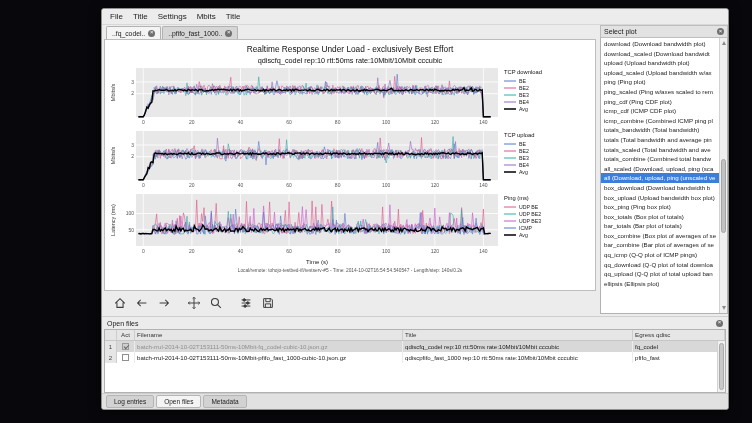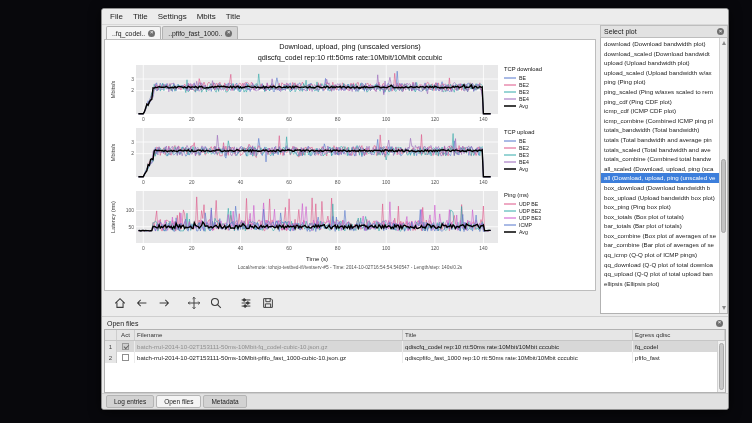--- a/index.html
+++ b/index.html
@@ -108,21 +108,21 @@
             </div>
 
             <div class="doc-tab">
               <span class="tab-label">..pfifo_fast_1000..</span>
               <span class="close-dot"></span>
             </div>
 
         </div>
 
         <div class="plotview">
-          <div class="pt2">Download, upload, ping (unscaled versions)</div>
+          <div class="pt1">Realtime Response Under Load - exclusively Best Effort</div>
           <div class="pt3">qdiscfq_codel rep:10 rtt:50ms rate:10Mbit/10Mbit cccubic</div>
           <div id="charts">
               <svg width="484" height="63">
                 <rect x="28" y="3" width="362" height="49" fill="#e8e8e9"></rect>
                 <line x1="35.288590604026844" y1="3" x2="35.288590604026844" y2="52" stroke="#ffffff" stroke-width="0.8"></line>
                 <text x="35.288590604026844" y="59" font-size="5" fill="#555" text-anchor="middle">0</text>
                 <line x1="83.87919463087249" y1="3" x2="83.87919463087249" y2="52" stroke="#ffffff" stroke-width="0.8"></line>
                 <text x="83.87919463087249" y="59" font-size="5" fill="#555" text-anchor="middle">20</text>
                 <line x1="132.46979865771812" y1="3" x2="132.46979865771812" y2="52" stroke="#ffffff" stroke-width="0.8"></line>
                 <text x="132.46979865771812" y="59" font-size="5" fill="#555" text-anchor="middle">40</text>

